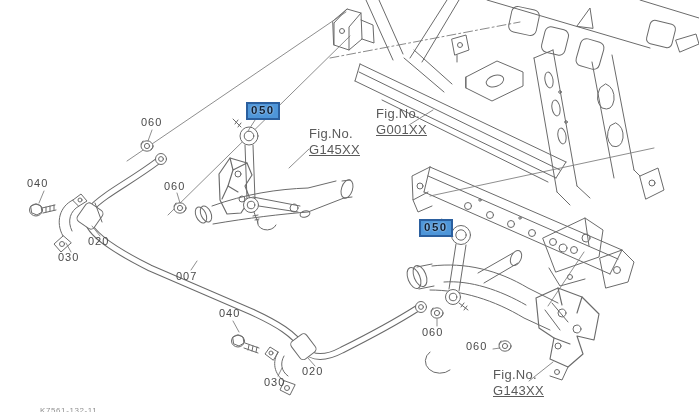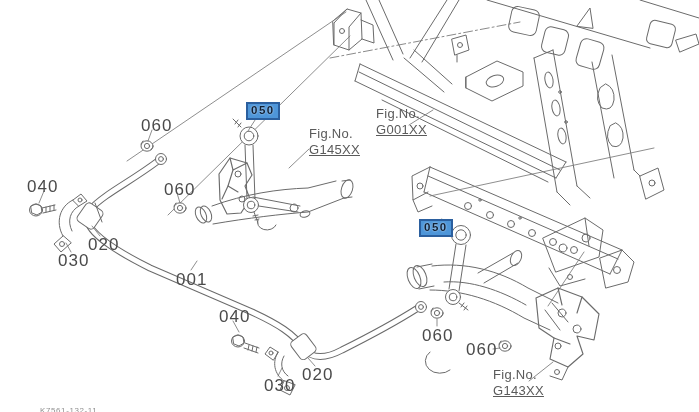--- a/index.html
+++ b/index.html
@@ -19,21 +19,21 @@
   }
   .drawing{position:absolute;left:0;top:0;}
   .drawing *{fill:none;stroke:var(--line-art);stroke-width:1;stroke-linecap:round;stroke-linejoin:round;}
   .drawing .thick{stroke-width:7;}
   .drawing .white{stroke:#fff;stroke-width:5;}
   .drawing .fw{fill:#fff;}
   .drawing .thin{stroke:var(--leader);stroke-width:.85;}
   .drawing .dd{stroke-dasharray:9 3 2 3;stroke-width:.8;}
   .drawing .dense{stroke-width:1.15;}
   .callout{
-    position:absolute;font-size:17px;color:var(--label);
+    position:absolute;font-size:11px;color:var(--label);
     letter-spacing:1px;line-height:1;white-space:nowrap;cursor:pointer;
   }
   .callout.highlight{
     background:var(--hl-fill);border:2px solid var(--hl-border);
     color:var(--hl-text);font-weight:700;font-size:11.5px;
     padding:1px 3px;text-shadow:0 0 2px #d8e6f6;letter-spacing:1.5px;
   }
   .figref{
     position:absolute;font-size:13px;color:var(--figref);
     line-height:1.2;letter-spacing:.3px;white-space:nowrap;cursor:pointer;
@@ -299,21 +299,21 @@
       <path class="thin" d="M529,381 L553,362"></path>
     </g>
   </svg>
 
   <div id="label-layer">
       <div class="callout" style="left: 27px; top: 178px;">040</div>
       <div class="callout" style="left: 141px; top: 117px;">060</div>
       <div class="callout" style="left: 164px; top: 181px;">060</div>
       <div class="callout" style="left: 88px; top: 236px;">020</div>
       <div class="callout" style="left: 58px; top: 252px;">030</div>
-      <div class="callout" style="left: 176px; top: 271px;">001</div>
+      <div class="callout" style="left: 176px; top: 271px;">007</div>
       <div class="callout" style="left: 219px; top: 308px;">040</div>
       <div class="callout" style="left: 264px; top: 377px;">030</div>
       <div class="callout" style="left: 302px; top: 366px;">020</div>
       <div class="callout" style="left: 422px; top: 327px;">060</div>
       <div class="callout" style="left: 466px; top: 341px;">060</div>
       <div class="callout highlight" style="left: 246px; top: 102px;">050</div>
       <div class="callout highlight" style="left: 419px; top: 219px;">050</div>
       <div class="figref" style="left: 309px; top: 126px;"><span>Fig.No.</span><br><span class="fig-code">G145XX</span></div>
       <div class="figref" style="left: 376px; top: 106px;"><span>Fig.No.</span><br><span class="fig-code">G001XX</span></div>
       <div class="figref" style="left: 493px; top: 367px;"><span>Fig.No.</span><br><span class="fig-code">G143XX</span></div>

